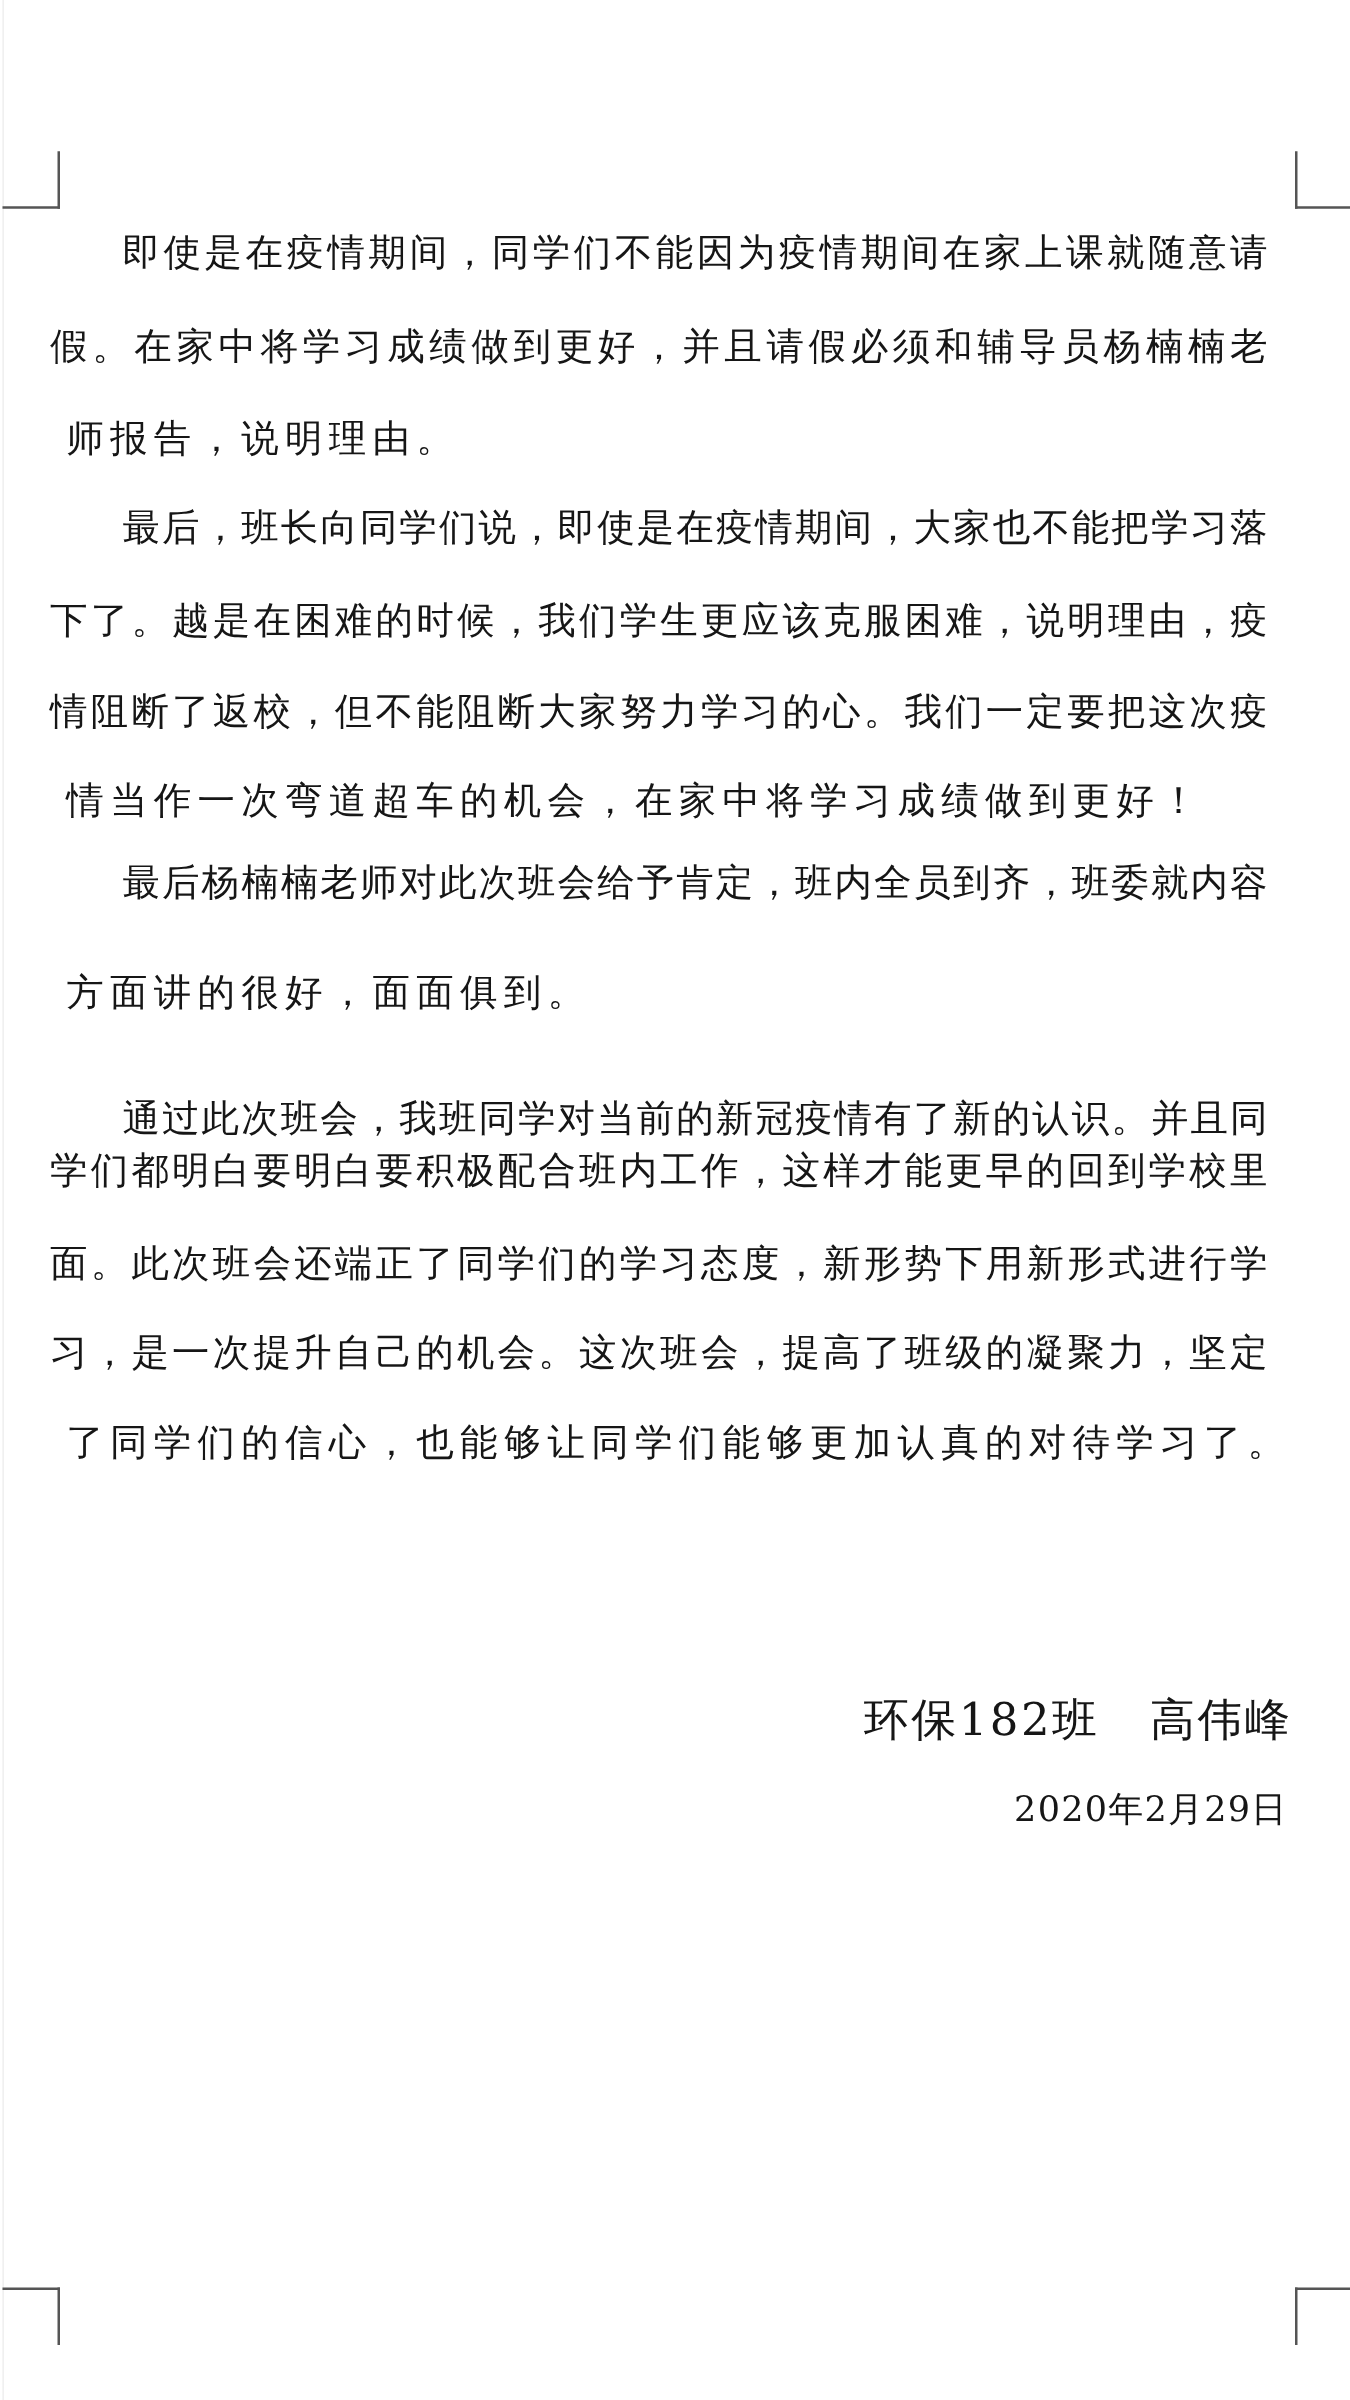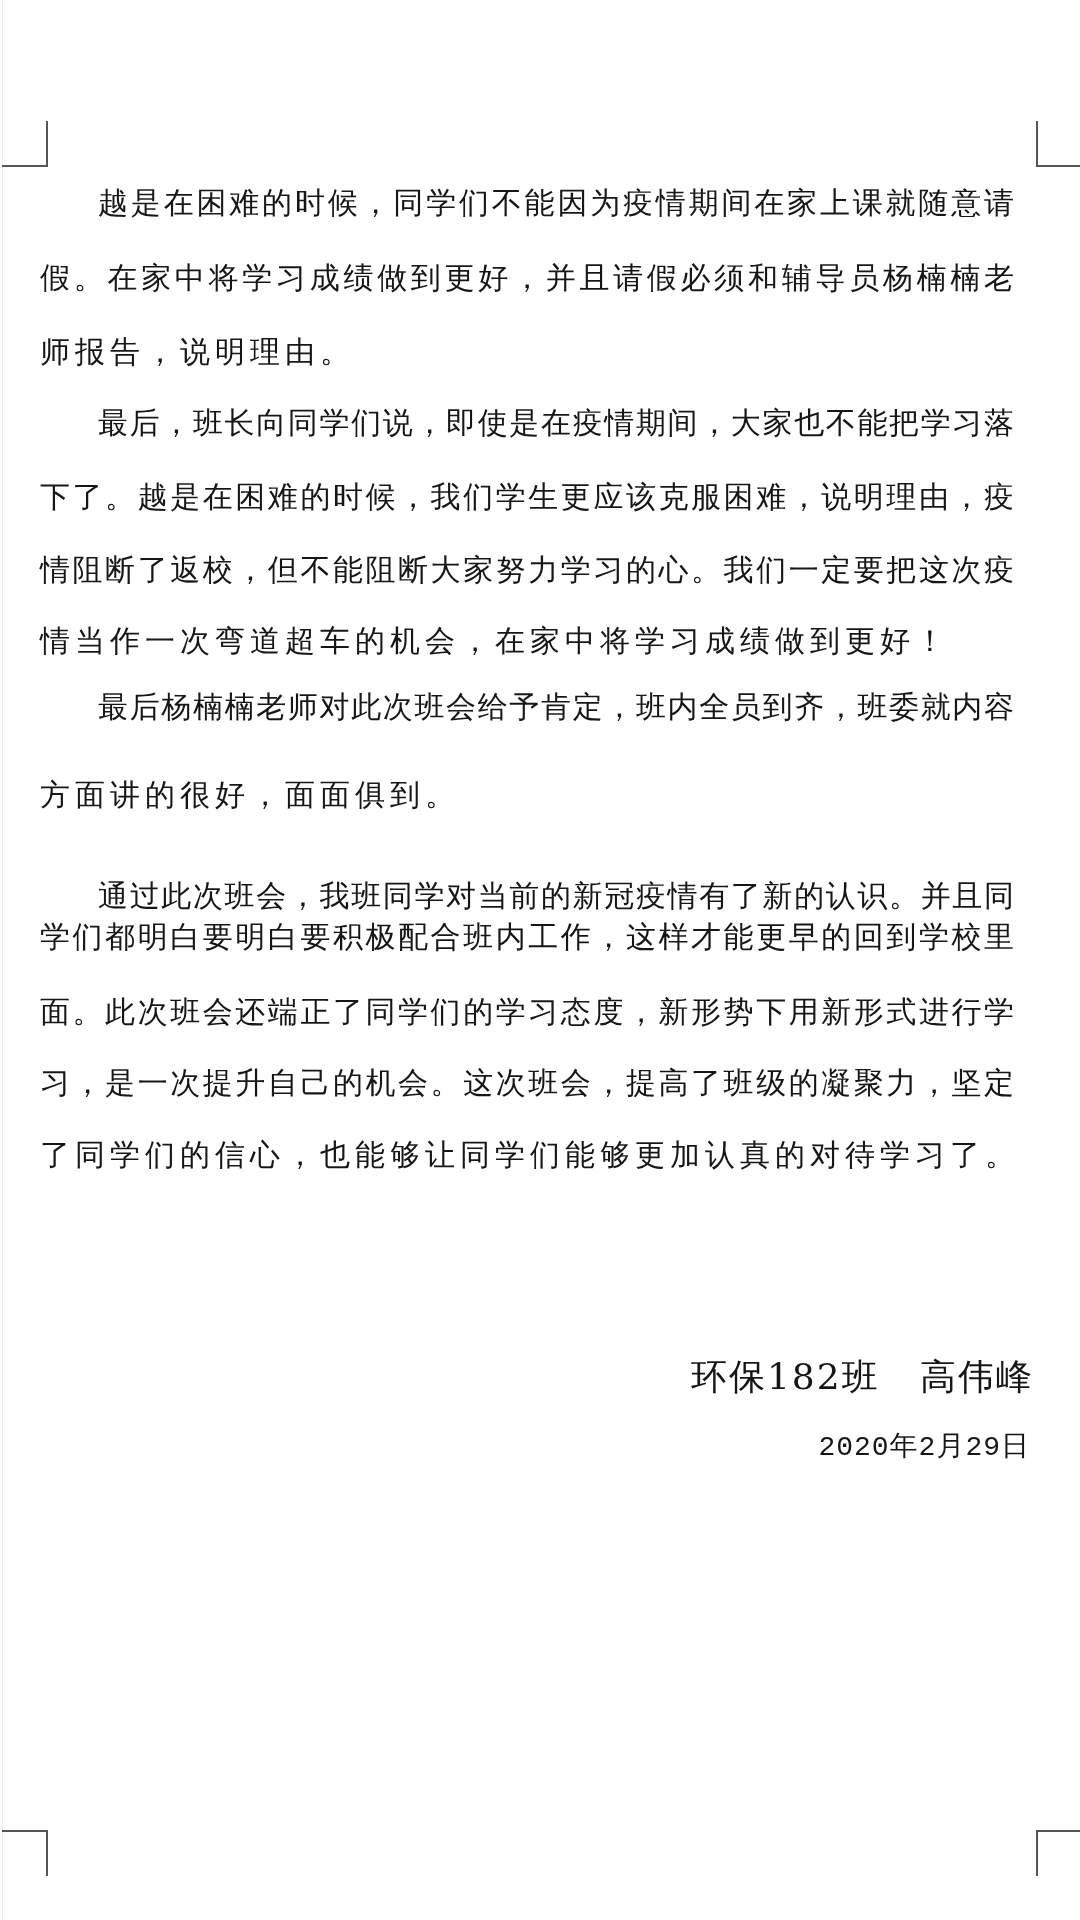--- a/index.html
+++ b/index.html
@@ -48,56 +48,55 @@
     width: 975px;
     height: 40px;
     line-height: 40px;
     font-size: 30px;
     white-space: nowrap;
     text-align: justify;
     text-align-last: justify;
     letter-spacing: 1px;
   }
   .line.first { left: 58px; width: 917px; }
-  .line.last { text-align-last: left; letter-spacing: 5px; }
+  .line.last { text-align-last: left; letter-spacing: 5px; margin-left: 13px; }
 
   .signature {
     position: absolute;
     right: 46px;
     top: 1357px;
     height: 40px;
     line-height: 40px;
     font-size: 36px;
     white-space: pre;
     letter-spacing: 2px;
   }
   .date {
     position: absolute;
     right: 50px;
     top: 1428px;
     height: 40px;
     line-height: 40px;
     font-size: 28px;
     white-space: pre;
     letter-spacing: 1px;
-    font-family: Liberation Mono, monospace;
   }
 </style>
 </head>
 <body>
 
 <div class="page-edge"></div>
 <div class="corner tl"></div>
 <div class="corner tr"></div>
 <div class="corner bl"></div>
 <div class="corner br"></div>
 
 <div class="body-text">
 
-  <div class="line first" style="top:183px">越是在困难的时候，同学们不能因为疫情期间在家上课就随意请</div>
+  <div class="line first" style="top:183px">即使是在疫情期间，同学们不能因为疫情期间在家上课就随意请</div>
   <div class="line" style="top:258px">假。在家中将学习成绩做到更好，并且请假必须和辅导员杨楠楠老</div>
   <div class="line last" style="top:332px">师报告，说明理由。</div>
 
   <div class="line first" style="top:403px">最后，班长向同学们说，即使是在疫情期间，大家也不能把学习落</div>
   <div class="line" style="top:477px">下了。越是在困难的时候，我们学生更应该克服困难，说明理由，疫</div>
   <div class="line" style="top:550px">情阻断了返校，但不能阻断大家努力学习的心。我们一定要把这次疫</div>
   <div class="line last" style="top:621px">情当作一次弯道超车的机会，在家中将学习成绩做到更好！</div>
 
   <div class="line first" style="top:687px">最后杨楠楠老师对此次班会给予肯定，班内全员到齐，班委就内容</div>
   <div class="line last" style="top:775px">方面讲的很好，面面俱到。</div>

